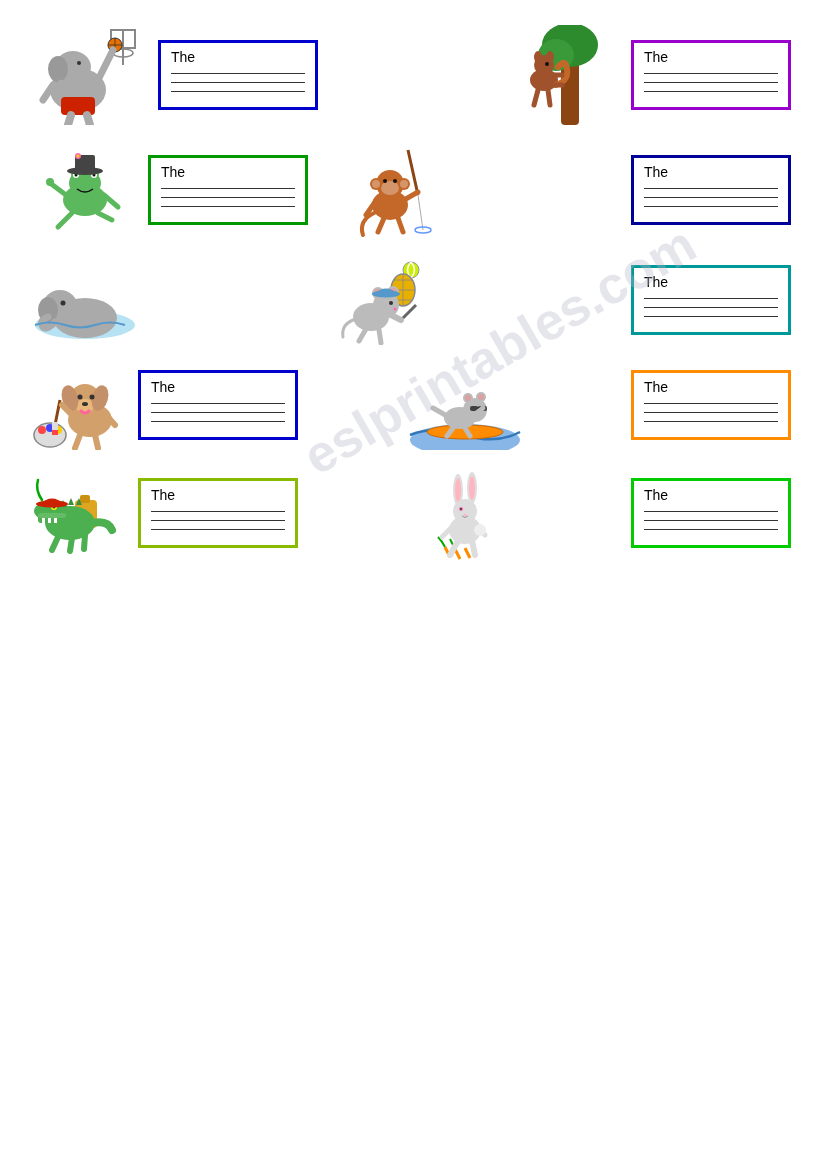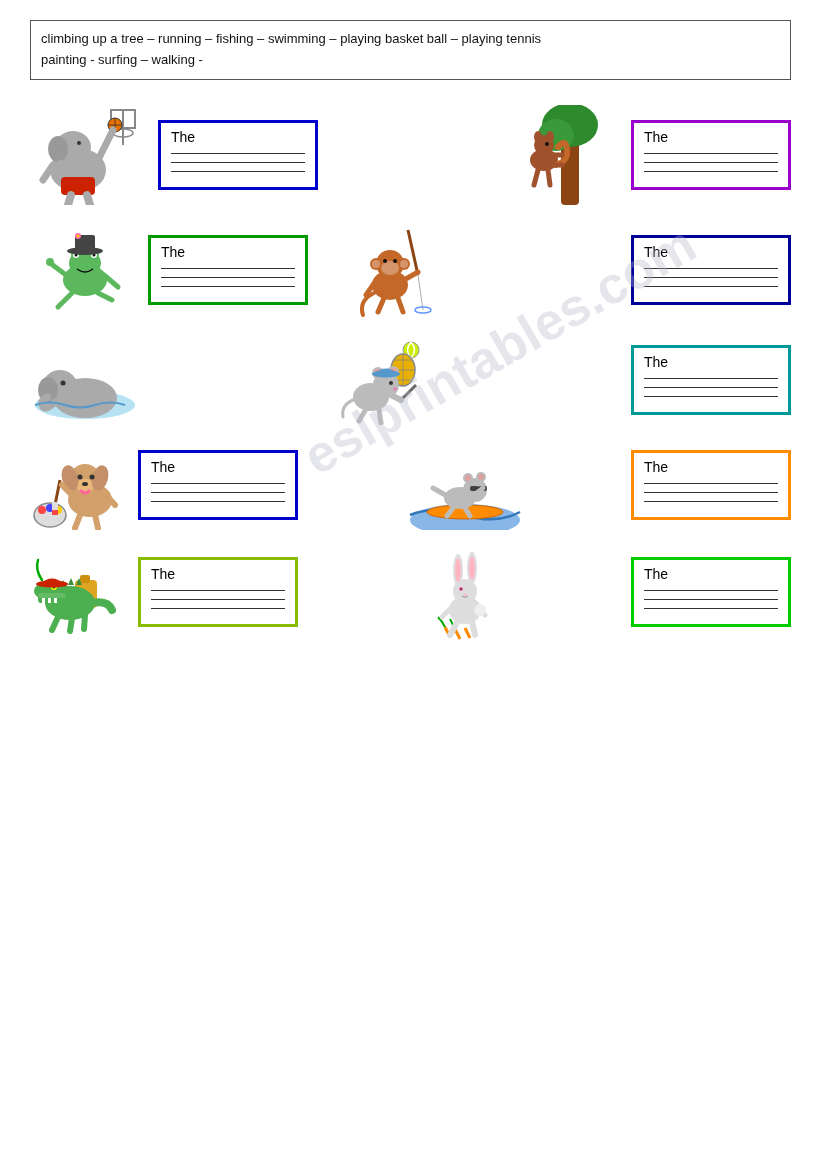--- a/index.html
+++ b/index.html
@@ -132,24 +132,20 @@
       align-items: center;
       gap: 8px;
     }
   </style>
 </head>
 <body>
 
 <div class="page">
 
 
-  <div class="word-bank">
-    <span>climbing up a tree – running – fishing – swimming – playing basket ball – playing tennis</span><br>
-    <span>painting -  surfing – walking -</span>
-  </div>
 
   <div class="watermark">eslprintables.com</div>
 
   <div class="content-area">
 
     <div class="full-row">
 
       <div class="ex-item">
 
         <div class="animal-svg" style="width:120px; height:100px;">

